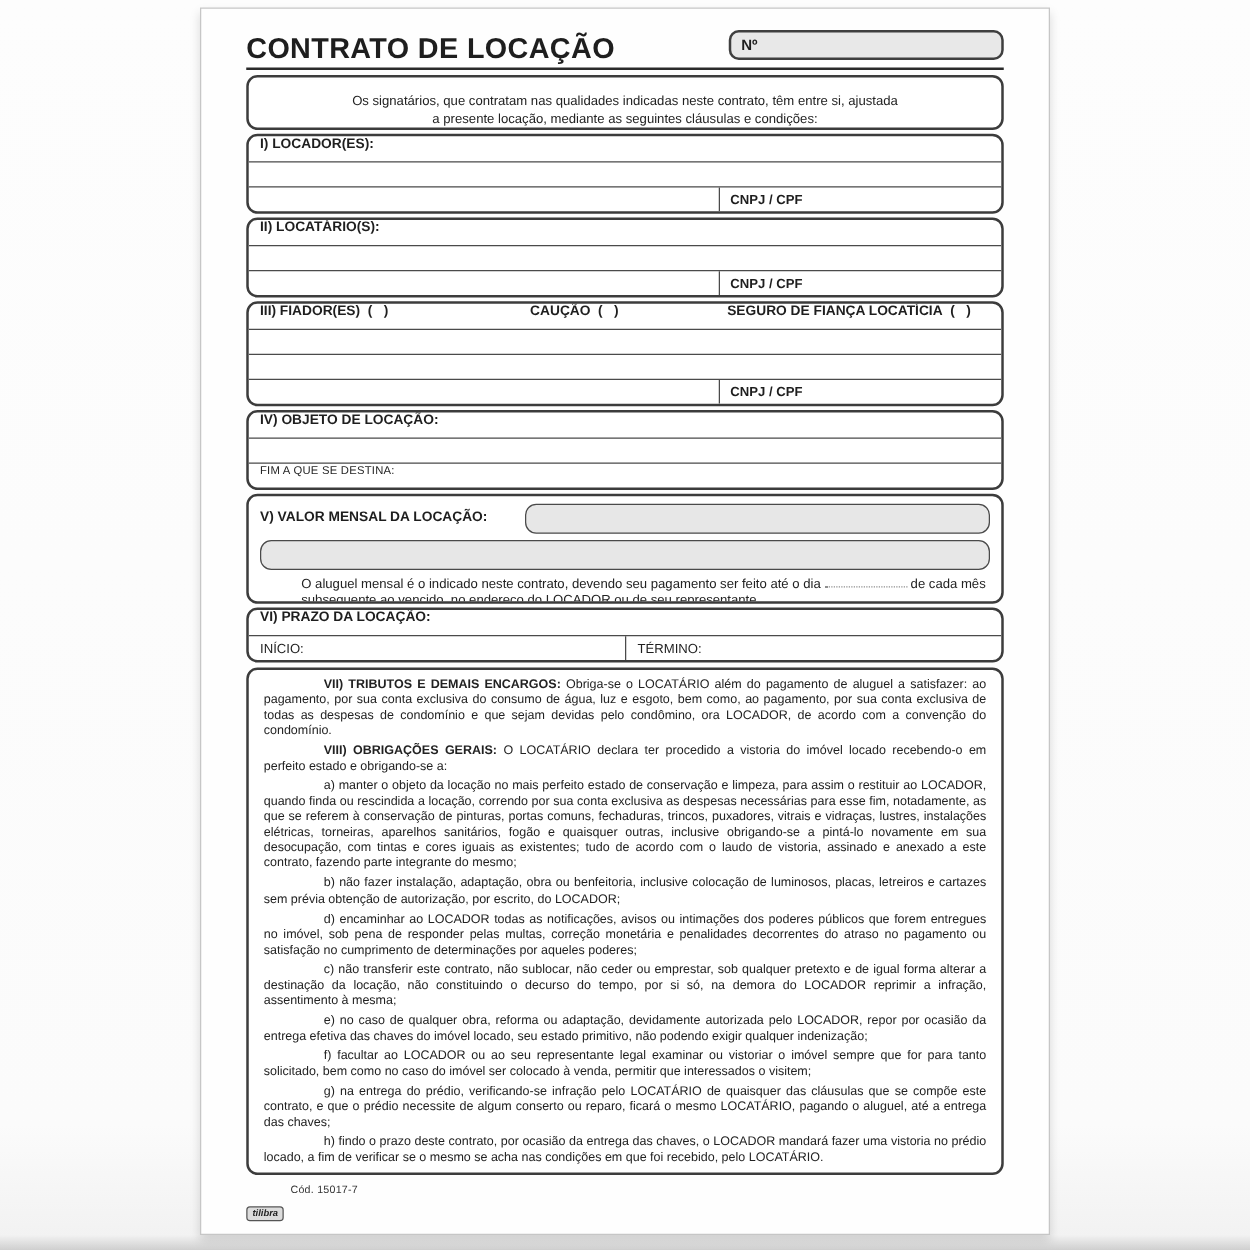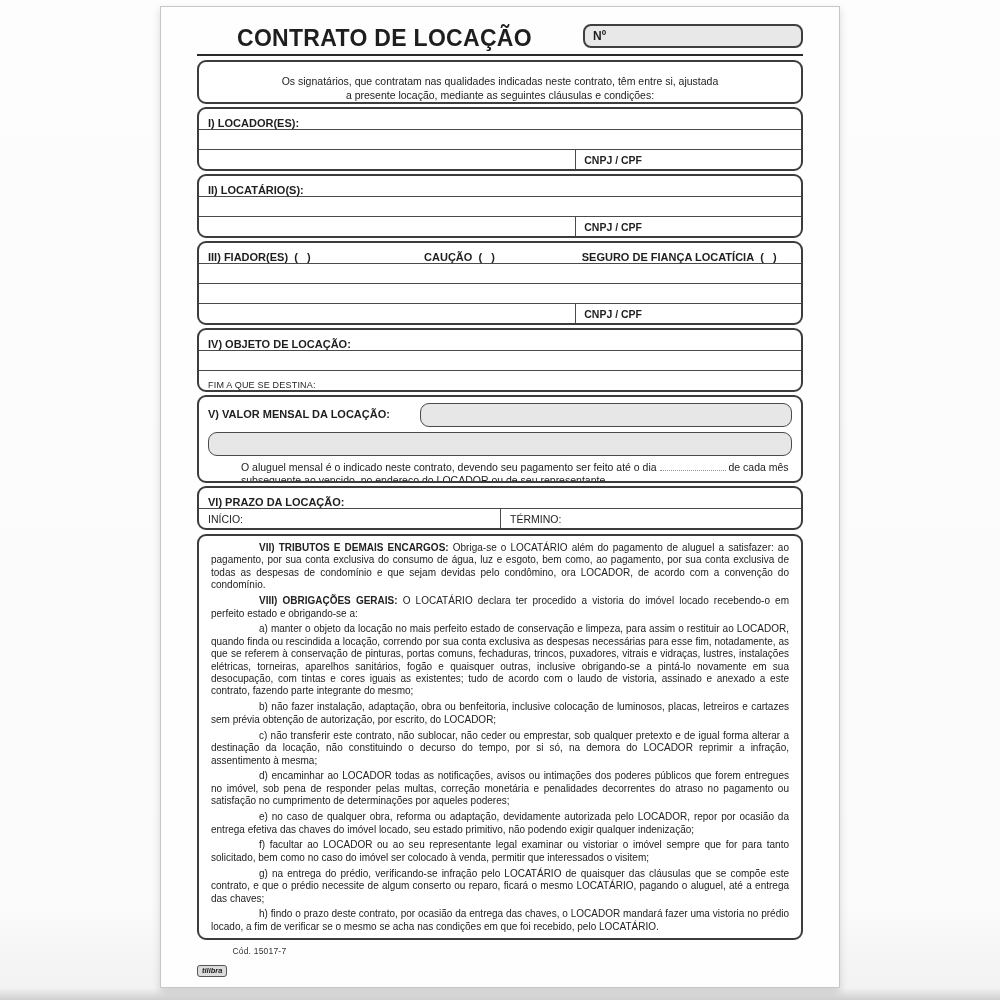--- a/index.html
+++ b/index.html
@@ -17,33 +17,33 @@
     position:absolute;left:160px;top:6px;width:680px;height:982px;
     background:#fefefe;
     border:1px solid #c6c6c6;
     box-shadow:0 4px 8px rgba(0,0,0,.15);
     box-sizing:border-box;
     padding:0 36px;
   }
 
   
   .hdr{position:relative;margin-top:20px;height:27px;border-bottom:2px solid #2a2a2a;}
-  .title{font-size:23px;font-weight:bold;letter-spacing:.3px;line-height:23px;white-space:nowrap;margin-left:40px;}
+  .title{font-size:23px;font-weight:bold;letter-spacing:.3px;line-height:23px;white-space:nowrap;}
   .numbox{
     position:absolute;right:0;top:-3px;width:220px;height:24px;
     background:#e8e8e8;border:2px solid #3f3f3f;border-radius:8px;
     box-sizing:border-box;display:flex;align-items:center;
     padding:0 8px;font-weight:bold;font-size:12px;
   }
 
   
   .box{border:2px solid #3c3c3c;border-radius:9px;margin-top:3px;overflow:hidden;background:#fff;box-sizing:border-box;}
   .introbox{height:44px;margin-top:4px;display:flex;flex-direction:column;justify-content:flex-end;text-align:center;font-size:10.5px;line-height:14px;color:#222;}
 
-  .row{height:20px;display:flex;align-items:flex-end;padding:0 9px;box-sizing:border-box;font-size:10.5px;}
+  .row{height:20px;display:flex;align-items:flex-start;padding:0 9px;box-sizing:border-box;font-size:10.5px;}
   .row + .row{border-top:1.5px solid #4a4a4a;}
   .row.h{font-weight:bold;font-size:11px;}
   .row.blank{background:#fff;}
   .cnpjrow{padding:0;}
   .cnpj-left{width:62.5%;height:100%;}
   .cnpj-right{width:37.5%;height:100%;border-left:1.5px solid #4a4a4a;display:flex;align-items:center;padding-left:8px;box-sizing:border-box;font-weight:bold;font-size:10.5px;}
 
   
   .trio{display:flex;width:100%;}
   .trio .t1{width:37%;}
@@ -180,22 +180,22 @@
           <span>TÉRMINO:</span>
         </div>
       </div>
     </div>
 
     <div class="box cls">
       <p class="clause"><b>VII) TRIBUTOS E DEMAIS ENCARGOS:</b><span>Obriga-se o LOCATÁRIO além do pagamento de aluguel a satisfazer: ao pagamento, por sua conta exclusiva do consumo de água, luz e esgoto, bem como, ao pagamento, por sua conta exclusiva de todas as despesas de condomínio e que sejam devidas pelo condômino, ora LOCADOR, de acordo com a convenção do condomínio.</span></p>
       <p class="clause"><b>VIII) OBRIGAÇÕES GERAIS:</b><span>O LOCATÁRIO declara ter procedido a vistoria do imóvel locado recebendo-o em perfeito estado e obrigando-se a:</span></p>
       <p class="clause"><b></b><span>a) manter o objeto da locação no mais perfeito estado de conservação e limpeza, para assim o restituir ao LOCADOR, quando finda ou rescindida a locação, correndo por sua conta exclusiva as despesas necessárias para esse fim, notadamente, as que se referem à conservação de pinturas, portas comuns, fechaduras, trincos, puxadores, vitrais e vidraças, lustres, instalações elétricas, torneiras, aparelhos sanitários, fogão e quaisquer outras, inclusive obrigando-se a pintá-lo novamente em sua desocupação, com tintas e cores iguais as existentes; tudo de acordo com o laudo de vistoria, assinado e anexado a este contrato, fazendo parte integrante do mesmo;</span></p>
       <p class="clause"><b></b><span>b) não fazer instalação, adaptação, obra ou benfeitoria, inclusive colocação de luminosos, placas, letreiros e cartazes sem prévia obtenção de autorização, por escrito, do LOCADOR;</span></p>
+      <p class="clause"><b></b><span>d) encaminhar ao LOCADOR todas as notificações, avisos ou intimações dos poderes públicos que forem entregues no imóvel, sob pena de responder pelas multas, correção monetária e penalidades decorrentes do atraso no pagamento ou satisfação no cumprimento de determinações por aqueles poderes;</span></p>
       <p class="clause"><b></b><span>c) não transferir este contrato, não sublocar, não ceder ou emprestar, sob qualquer pretexto e de igual forma alterar a destinação da locação, não constituindo o decurso do tempo, por si só, na demora do LOCADOR reprimir a infração, assentimento à mesma;</span></p>
-      <p class="clause"><b></b><span>d) encaminhar ao LOCADOR todas as notificações, avisos ou intimações dos poderes públicos que forem entregues no imóvel, sob pena de responder pelas multas, correção monetária e penalidades decorrentes do atraso no pagamento ou satisfação no cumprimento de determinações por aqueles poderes;</span></p>
       <p class="clause"><b></b><span>e) no caso de qualquer obra, reforma ou adaptação, devidamente autorizada pelo LOCADOR, repor por ocasião da entrega efetiva das chaves do imóvel locado, seu estado primitivo, não podendo exigir qualquer indenização;</span></p>
       <p class="clause"><b></b><span>f) facultar ao LOCADOR ou ao seu representante legal examinar ou vistoriar o imóvel sempre que for para tanto solicitado, bem como no caso do imóvel ser colocado à venda, permitir que interessados o visitem;</span></p>
       <p class="clause"><b></b><span>g) na entrega do prédio, verificando-se infração pelo LOCATÁRIO de quaisquer das cláusulas que se compõe este contrato, e que o prédio necessite de algum conserto ou reparo, ficará o mesmo LOCATÁRIO, pagando o aluguel, até a entrega das chaves;</span></p>
       <p class="clause"><b></b><span>h) findo o prazo deste contrato, por ocasião da entrega das chaves, o LOCADOR mandará fazer uma vistoria no prédio locado, a fim de verificar se o mesmo se acha nas condições em que foi recebido, pelo LOCATÁRIO.</span></p>
     </div>
 
     <div class="foot">
       <span class="brand">tilibra</span>
       <span class="code">Cód. 15017-7</span>
     </div>

